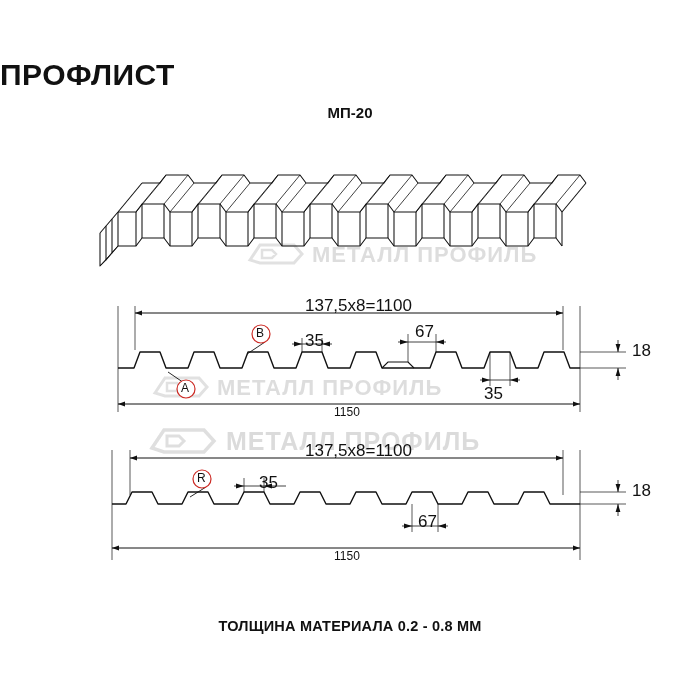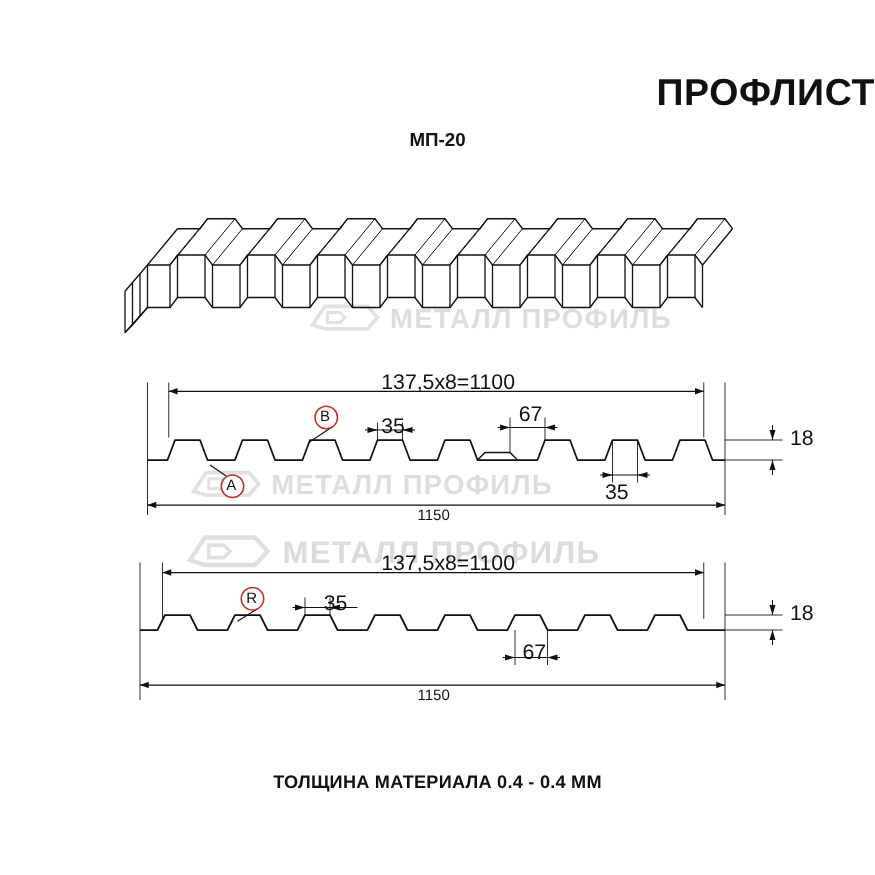--- a/index.html
+++ b/index.html
@@ -18,21 +18,21 @@
   .page {
     position: relative;
     width: 700px;
     height: 700px;
   }
   .title {
     position: absolute;
     top: 58px;
     left: 0;
     width: 700px;
-    text-align: right;
+    text-align: left;
     font-size: 30px;
     font-weight: bold;
     letter-spacing: 0.5px;
     color: #111111;
   }
   .subtitle {
     position: absolute;
     top: 104px;
     left: 0;
     width: 700px;
@@ -332,14 +332,14 @@
   <div class="lbl" style="left:181px; top:381px; font-size:12px; font-weight:normal;">A</div>
   <div class="lbl" style="left:256px; top:326px; font-size:12px;">B</div>
 
   <div class="lbl" style="left:305px; top:441px;">137,5x8=1100</div>
   <div class="lbl" style="left:334px; top:549px; font-size:12px;">1150</div>
   <div class="lbl" style="left:259px; top:473px;">35</div>
   <div class="lbl" style="left:418px; top:512px;">67</div>
   <div class="lbl" style="left:632px; top:481px;">18</div>
   <div class="lbl" style="left:197px; top:471px; font-size:12px;">R</div>
 
-  <div class="footer">ТОЛЩИНА МАТЕРИАЛА 0.4 - 0.4 ММ</div>
+  <div class="footer">ТОЛЩИНА МАТЕРИАЛА 0.2 - 0.8 ММ</div>
 </div>
 
 </body></html>

